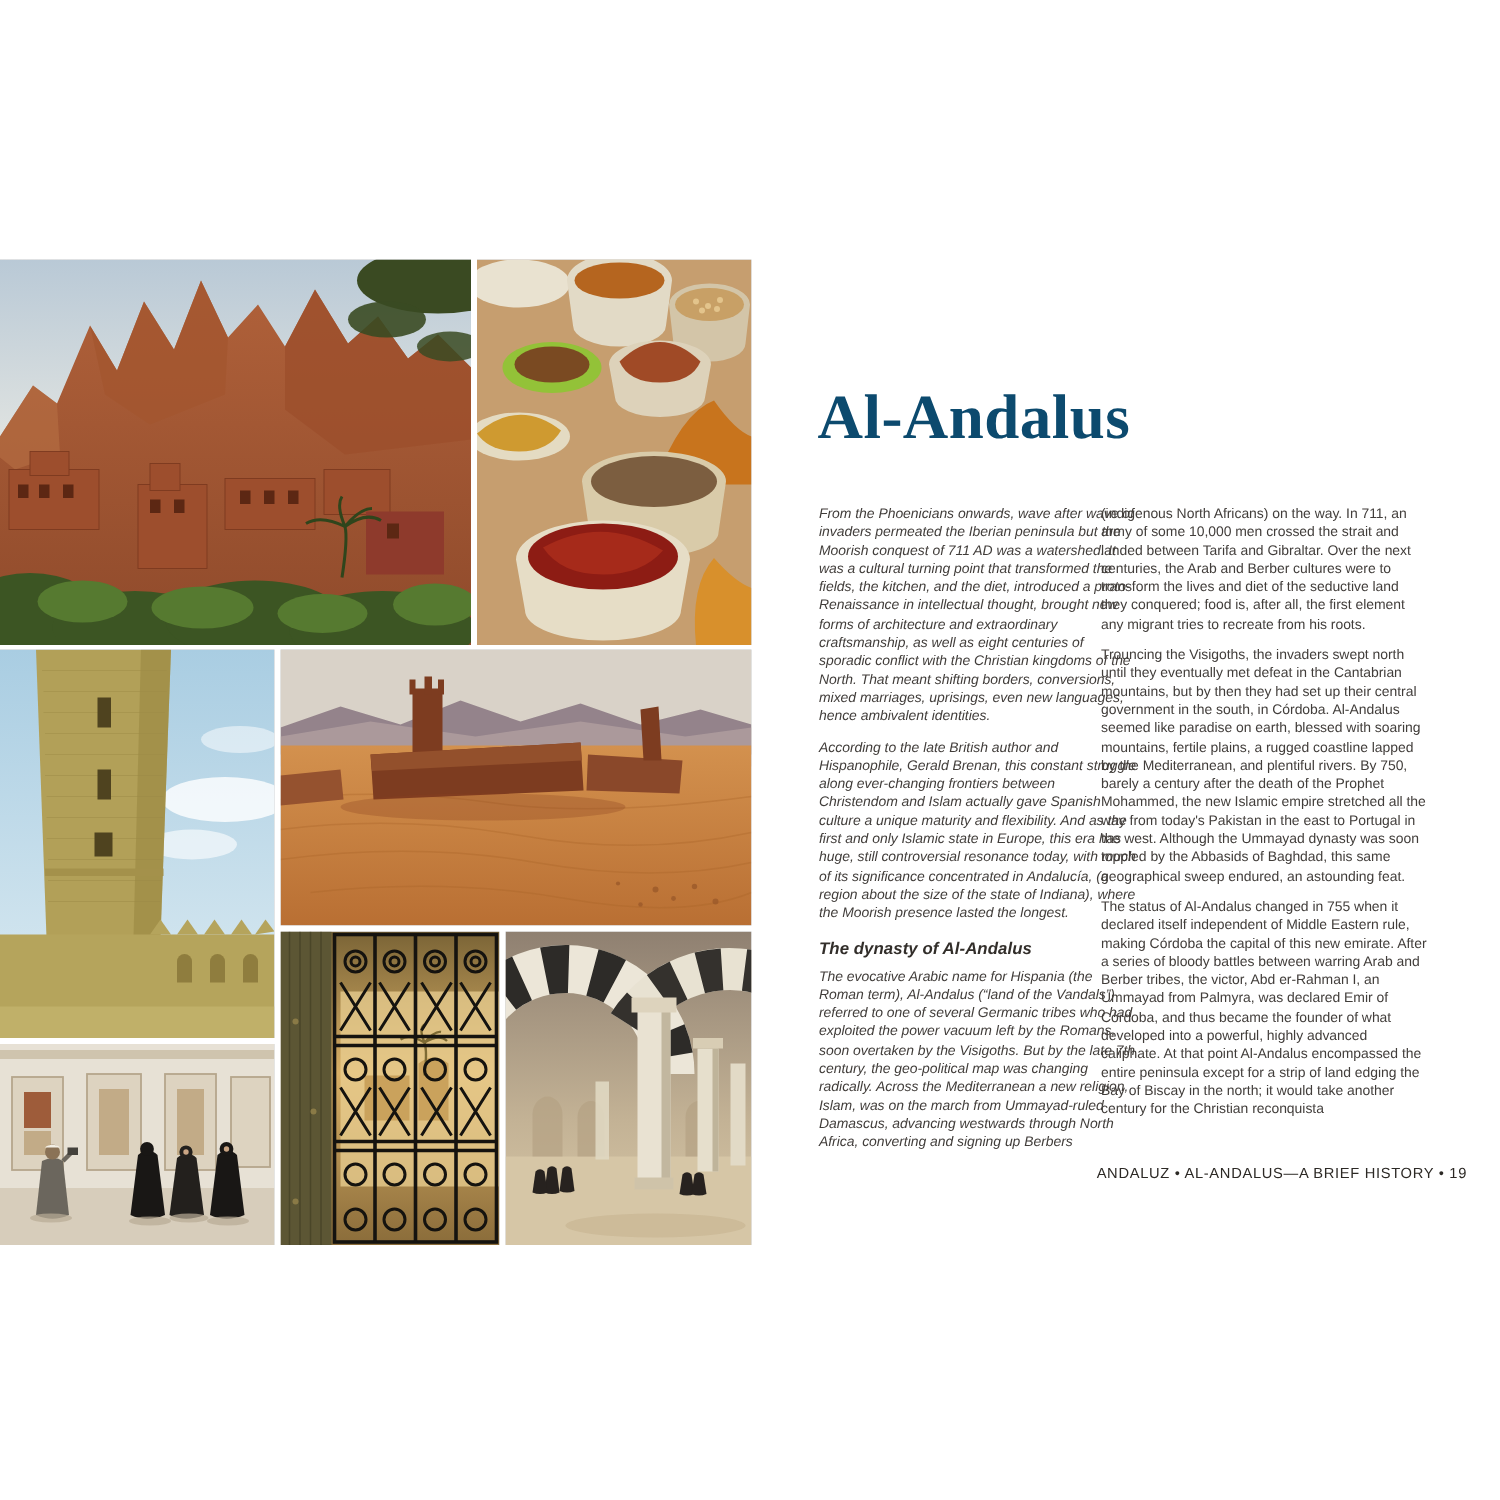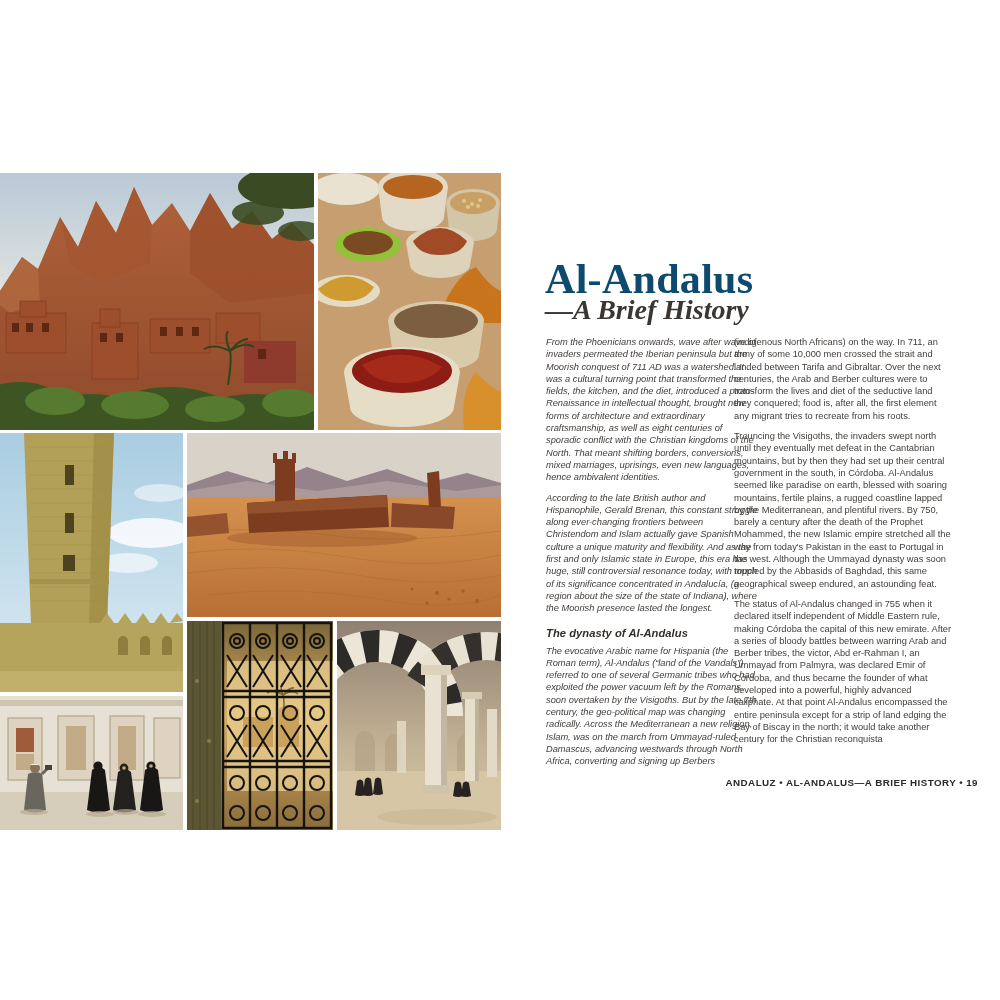--- a/index.html
+++ b/index.html
@@ -19,21 +19,21 @@
   .title{position:absolute;left:545px;top:233px;font-family:"Liberation Serif",serif;
          font-weight:bold;font-size:42px;line-height:36px;color:#0c4a6e;letter-spacing:.3px;}
   .subtitle{position:absolute;left:545px;top:271px;font-family:"Liberation Serif",serif;
          font-style:italic;font-weight:bold;font-size:28px;line-height:32px;color:#3a3633;}
   .col{position:absolute;top:336px;font-size:9.3px;line-height:12.3px;color:#413d3a;
        letter-spacing:-0.02px;}
   .col-1{left:546px;width:212px;font-style:italic;}
   .col-2{left:734px;width:218px;}
   .col p{margin:0 0 8px 0;}
   .col h3{margin:12px 0 5px 0;font-size:11.2px;line-height:13px;color:#322e2a;letter-spacing:.05px;}
-  .footer{position:absolute;top:777px;right:22px;font-size:9.8px;font-weight:bold;
+  .footer{position:absolute;top:777px;right:22px;font-size:9.8px;font-weight:normal;
           color:#2c2925;letter-spacing:.45px;}
 </style>
 </head>
 <body>
 
 <div class="page">
 
   <div class="photo ph-a" title="Red-rock mountains with a Berber village and palm groves">
     <svg viewBox="0 0 314 257" preserveAspectRatio="none">
       <defs>
@@ -360,21 +360,20 @@
         <path d="M38,158 q3,-3 6,0 l2,15 q-5,2 -10,0 Z"></path>
         <path d="M20,160 q3,-3 6,0 l2,14 q-5,2 -10,0 Z"></path>
         <path d="M118,162 q3,-3 6,0 l2,13 q-5,2 -10,0 Z"></path>
         <path d="M126,162 q3,-3 6,0 l2,13 q-5,2 -10,0 Z"></path>
       </g>
       <ellipse cx="100" cy="196" rx="60" ry="8" fill="#c3b08c" opacity="0.5"></ellipse>
     </svg>
   </div>
 
   <h1 class="title">Al-Andalus</h1>
-  <h2 class="subtitle">—A Brief History</h2>
 
   <div class="col col-1">
     <p>From the Phoenicians onwards, wave after wave of invaders permeated the Iberian peninsula but the Moorish conquest of 711 AD was a watershed. It was a cultural turning point that transformed the fields, the kitchen, and the diet, introduced a proto-Renaissance in intellectual thought, brought new forms of architecture and extraordinary craftsmanship, as well as eight centuries of sporadic conflict with the Christian kingdoms of the North. That meant shifting borders, conversions, mixed marriages, uprisings, even new languages, hence ambivalent identities.</p>
     <p>According to the late British author and Hispanophile, Gerald Brenan, this constant struggle along ever-changing frontiers between Christendom and Islam actually gave Spanish culture a unique maturity and flexibility. And as the first and only Islamic state in Europe, this era has huge, still controversial resonance today, with much of its significance concentrated in Andalucía, (a region about the size of the state of Indiana), where the Moorish presence lasted the longest.</p>
     <h3>The dynasty of Al-Andalus</h3>
     <p>The evocative Arabic name for Hispania (the Roman term), Al-Andalus (“land of the Vandals”) referred to one of several Germanic tribes who had exploited the power vacuum left by the Romans, soon overtaken by the Visigoths. But by the late 7th century, the geo-political map was changing radically. Across the Mediterranean a new religion, Islam, was on the march from Ummayad-ruled Damascus, advancing westwards through North Africa, converting and signing up Berbers</p>
   </div>
 
   <div class="col col-2">
     <p>(indigenous North Africans) on the way. In 711, an army of some 10,000 men crossed the strait and landed between Tarifa and Gibraltar. Over the next centuries, the Arab and Berber cultures were to transform the lives and diet of the seductive land they conquered; food is, after all, the first element any migrant tries to recreate from his roots.</p>

